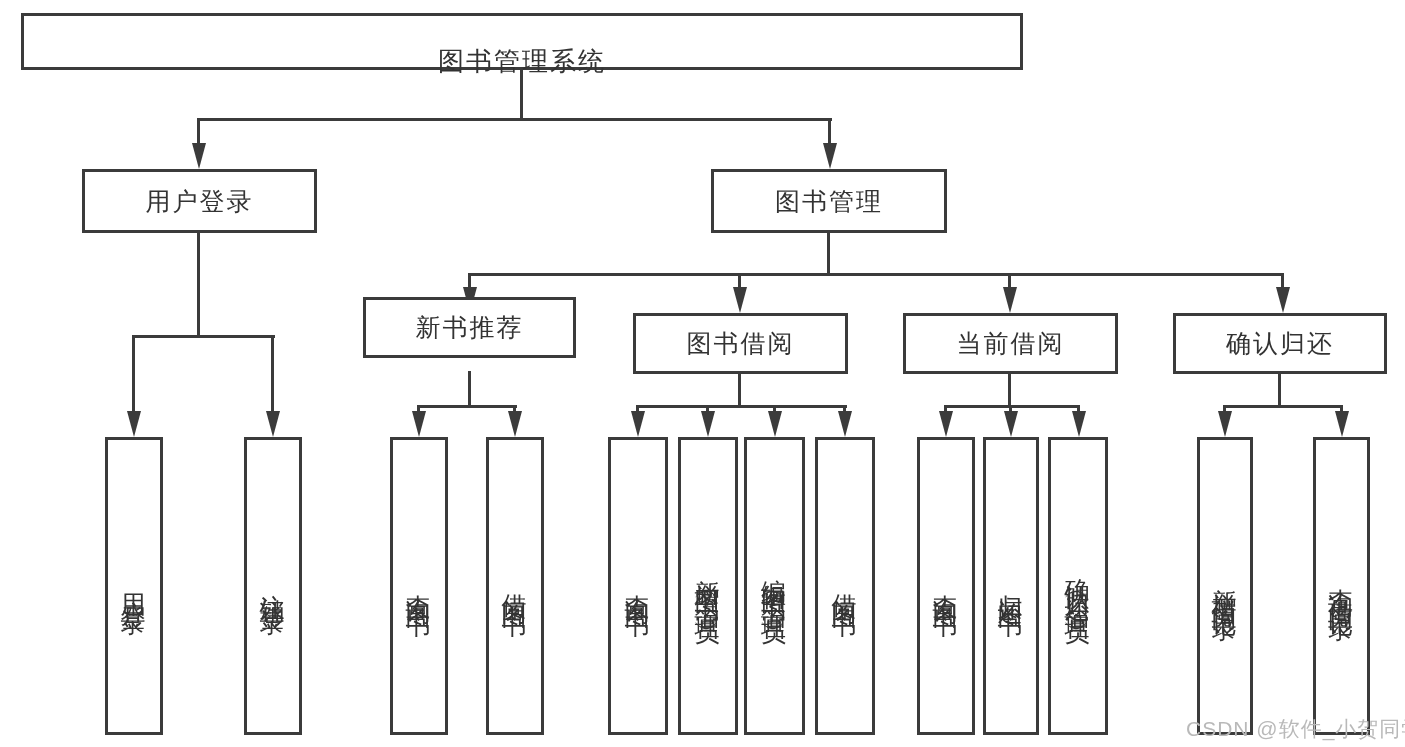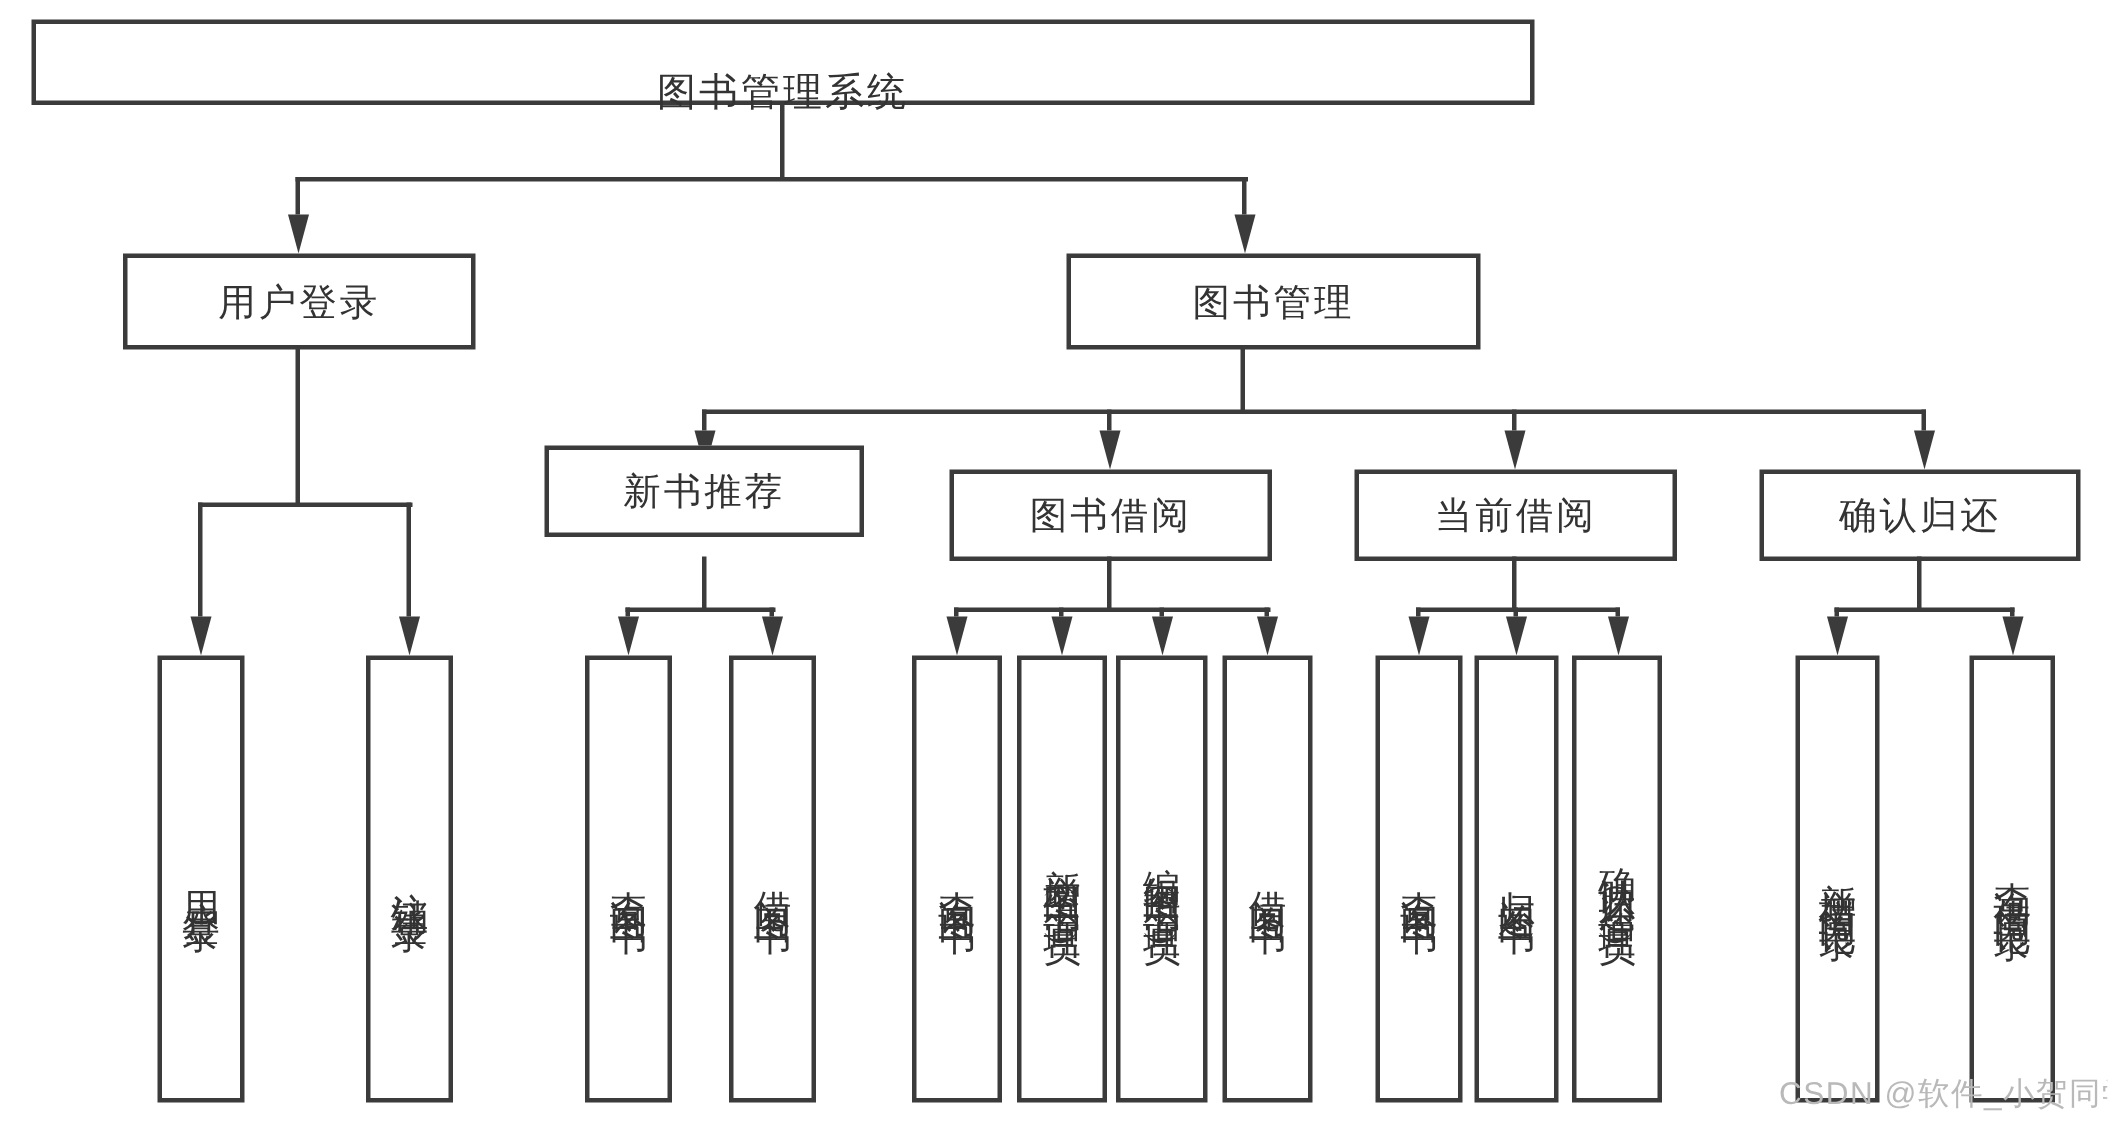--- a/index.html
+++ b/index.html
@@ -80,21 +80,21 @@
   </div>
 
   <div class="line vline" style="left:520px; top:68px; height:50px;"></div>
   <div class="line hline" style="left:197px; top:118px; width:635px;"></div>
   <div class="varrow" style="left:197px; top:118px; height:25px;"></div>
   <div class="varrow" style="left:828px; top:118px; height:25px;"></div>
 
   <div class="node" style="left:82px; top:169px; width:235px; height:64px;">
     <span>用户登录</span>
   </div>
-  <div class="node" style="left:711px; top:169px; width:276px; height:64px;">
+  <div class="node" style="left:711px; top:169px; width:236px; height:64px;">
     <span>图书管理</span>
   </div>
 
   <div class="line vline" style="left:197px; top:231px; height:107px;"></div>
   <div class="line hline" style="left:132px; top:335px; width:143px;"></div>
   <div class="varrow" style="left:132px; top:335px; height:76px;"></div>
   <div class="varrow" style="left:271px; top:335px; height:76px;"></div>
 
   <div class="line vline" style="left:827px; top:231px; height:45px;"></div>
   <div class="line hline" style="left:468px; top:273px; width:816px;"></div>

